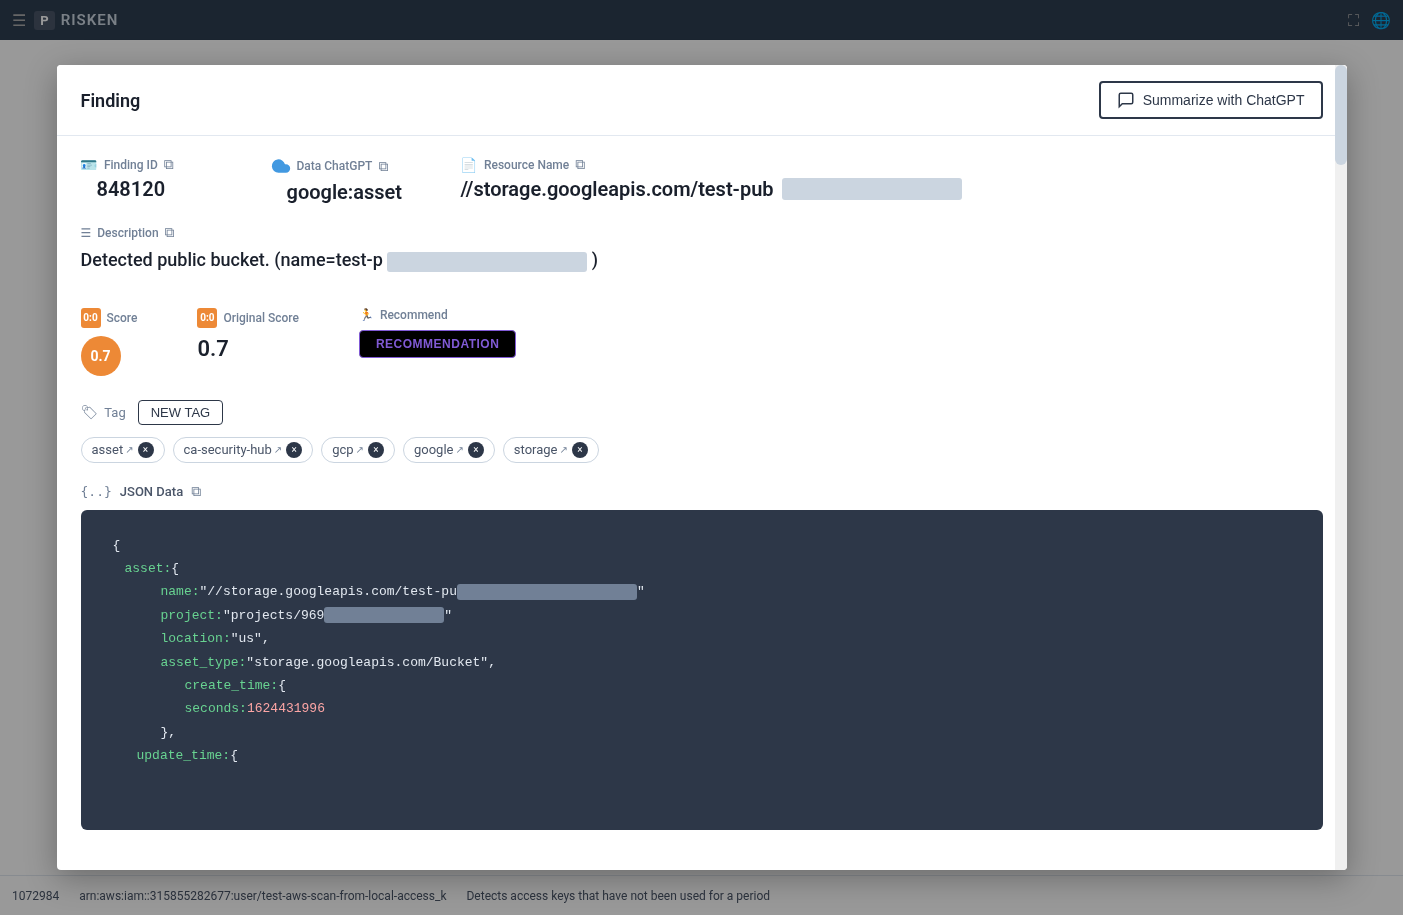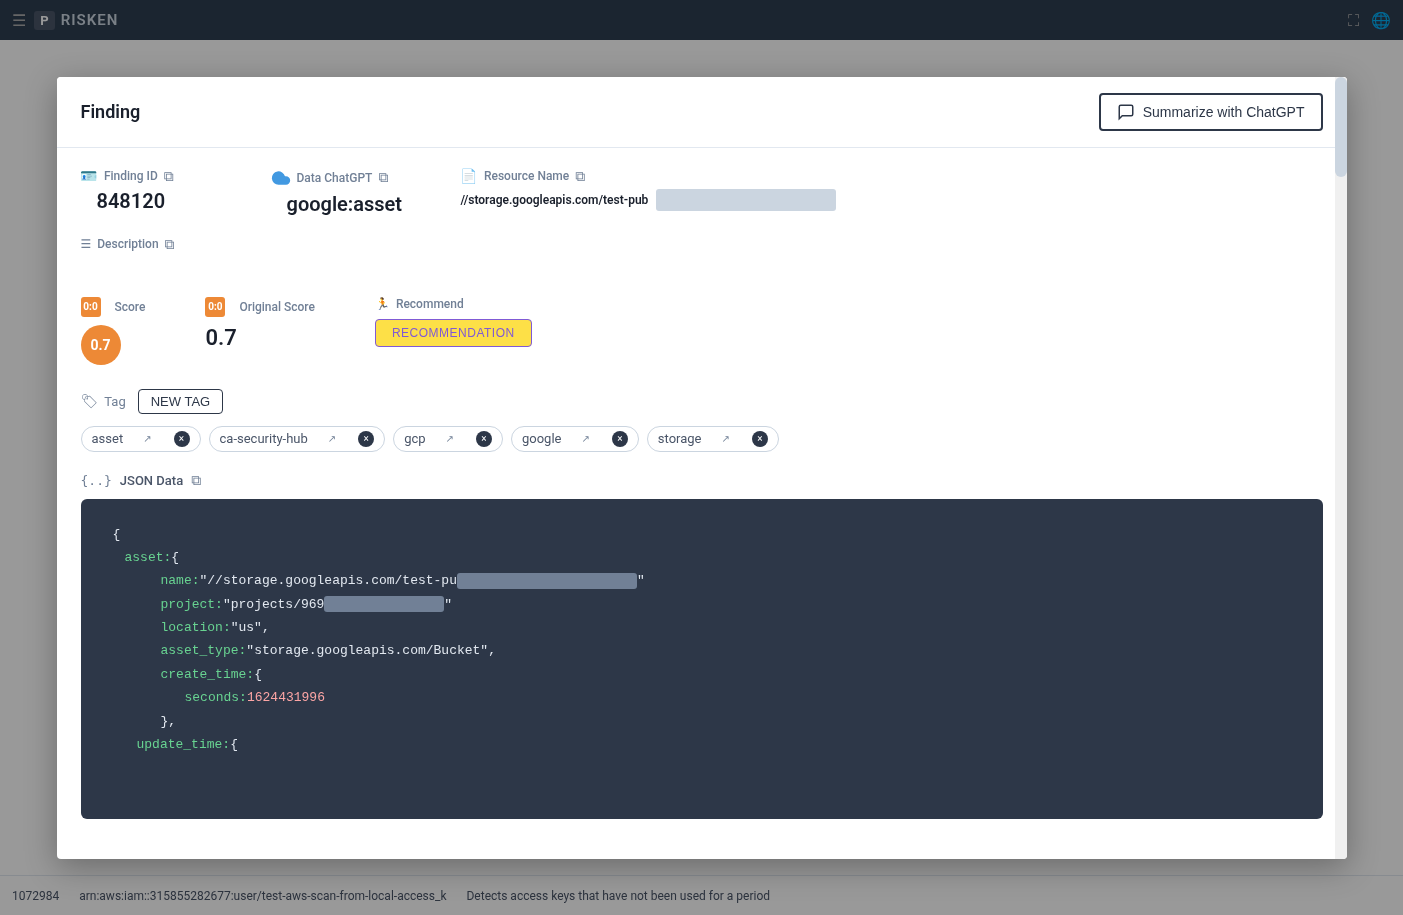--- a/index.html
+++ b/index.html
@@ -153,21 +153,21 @@
     .meta-value {
       font-size: 20px;
       font-weight: 600;
       color: #1a202c;
       display: flex;
       align-items: center;
       gap: 6px;
       margin-left: 16px;
     }
     .meta-value-text {
-      font-size: 12px;
+      font-size: 20px;
       font-weight: 600;
       color: #1a202c;
     }
     .meta-value-redacted {
       display: inline-block;
       background: #cbd5e0;
       border-radius: 3px;
       width: 180px;
       height: 22px;
       vertical-align: middle;
@@ -228,21 +228,21 @@
       align-items: flex-start;
     }
     .score-item {
       display: flex;
       flex-direction: column;
       gap: 8px;
     }
     .score-label {
       display: flex;
       align-items: center;
-      gap: 14px;
+      gap: 6px;
       color: #718096;
       font-size: 12px;
       font-weight: 500;
     }
     .score-badge {
       width: 40px;
       height: 40px;
       border-radius: 50%;
       background: #ed8936;
       display: flex;
@@ -267,24 +267,24 @@
       align-items: center;
       gap: 6px;
       color: #718096;
       font-size: 12px;
       font-weight: 500;
     }
     .recommendation-btn {
       border: 1px solid #805ad5;
       border-radius: 4px;
       padding: 6px 16px;
-      background: #fde047;
+      background: #000000;
       color: #805ad5;
       font-size: 12px;
-      font-weight: 400;
+      font-weight: 700;
       letter-spacing: 0.5px;
       cursor: pointer;
     }
 
     
     .tag-section {
       margin-bottom: 20px;
     }
     .tag-row {
       display: flex;
@@ -310,21 +310,21 @@
       cursor: pointer;
     }
     .tags-list {
       display: flex;
       flex-wrap: wrap;
       gap: 8px;
     }
     .tag-chip {
       display: flex;
       align-items: center;
-      gap: 20px;
+      gap: 2px;
       border: 1px solid #cbd5e0;
       border-radius: 20px;
       padding: 4px 10px;
       font-size: 13px;
       color: #4a5568;
       background: #fff;
     }
     .tag-chip-link {
       font-size: 10px;
       color: #718096;
@@ -528,20 +528,25 @@
         </div>
 
       </div>
 
       <div class="description-section">
         <div class="description-label">
           <span>☰</span>
           <span>Description</span>
           <span class="copy-icon">⧉</span>
         </div>
+        <div class="description-value">
+          <span>Detected public bucket. (name=test-p</span>
+          <span class="desc-redacted"></span>
+          <span>)</span>
+        </div>
       </div>
 
       <div class="score-row">
 
         <div class="score-item">
           <div class="score-label">
             <span class="score-icon">0:0</span>
             <span>Score</span>
           </div>
           <div class="score-badge">
@@ -627,21 +632,21 @@
           </div>
           <div style="margin-left: 48px;">
             <span class="json-key">project:</span><span class="json-string">"projects/969</span><span class="json-redacted-sm"></span><span class="json-string">"</span>
           </div>
           <div style="margin-left: 48px;">
             <span class="json-key">location:</span><span class="json-string">"us",</span>
           </div>
           <div style="margin-left: 48px;">
             <span class="json-key">asset_type:</span><span class="json-string">"storage.googleapis.com/Bucket",</span>
           </div>
-          <div style="margin-left: 48px;">
+          <div style="margin-left: 72px;">
             <span class="json-key">create_time:</span><span class="json-brace">{</span>
           </div>
           <div style="margin-left: 72px;">
             <span class="json-key">seconds:</span><span class="json-number">1624431996</span>
           </div>
           <div style="margin-left: 48px;">
             <span class="json-brace">},</span>
           </div>
           <div style="margin-left: 24px;">
             <span class="json-key">update_time:</span><span class="json-brace">{</span>

